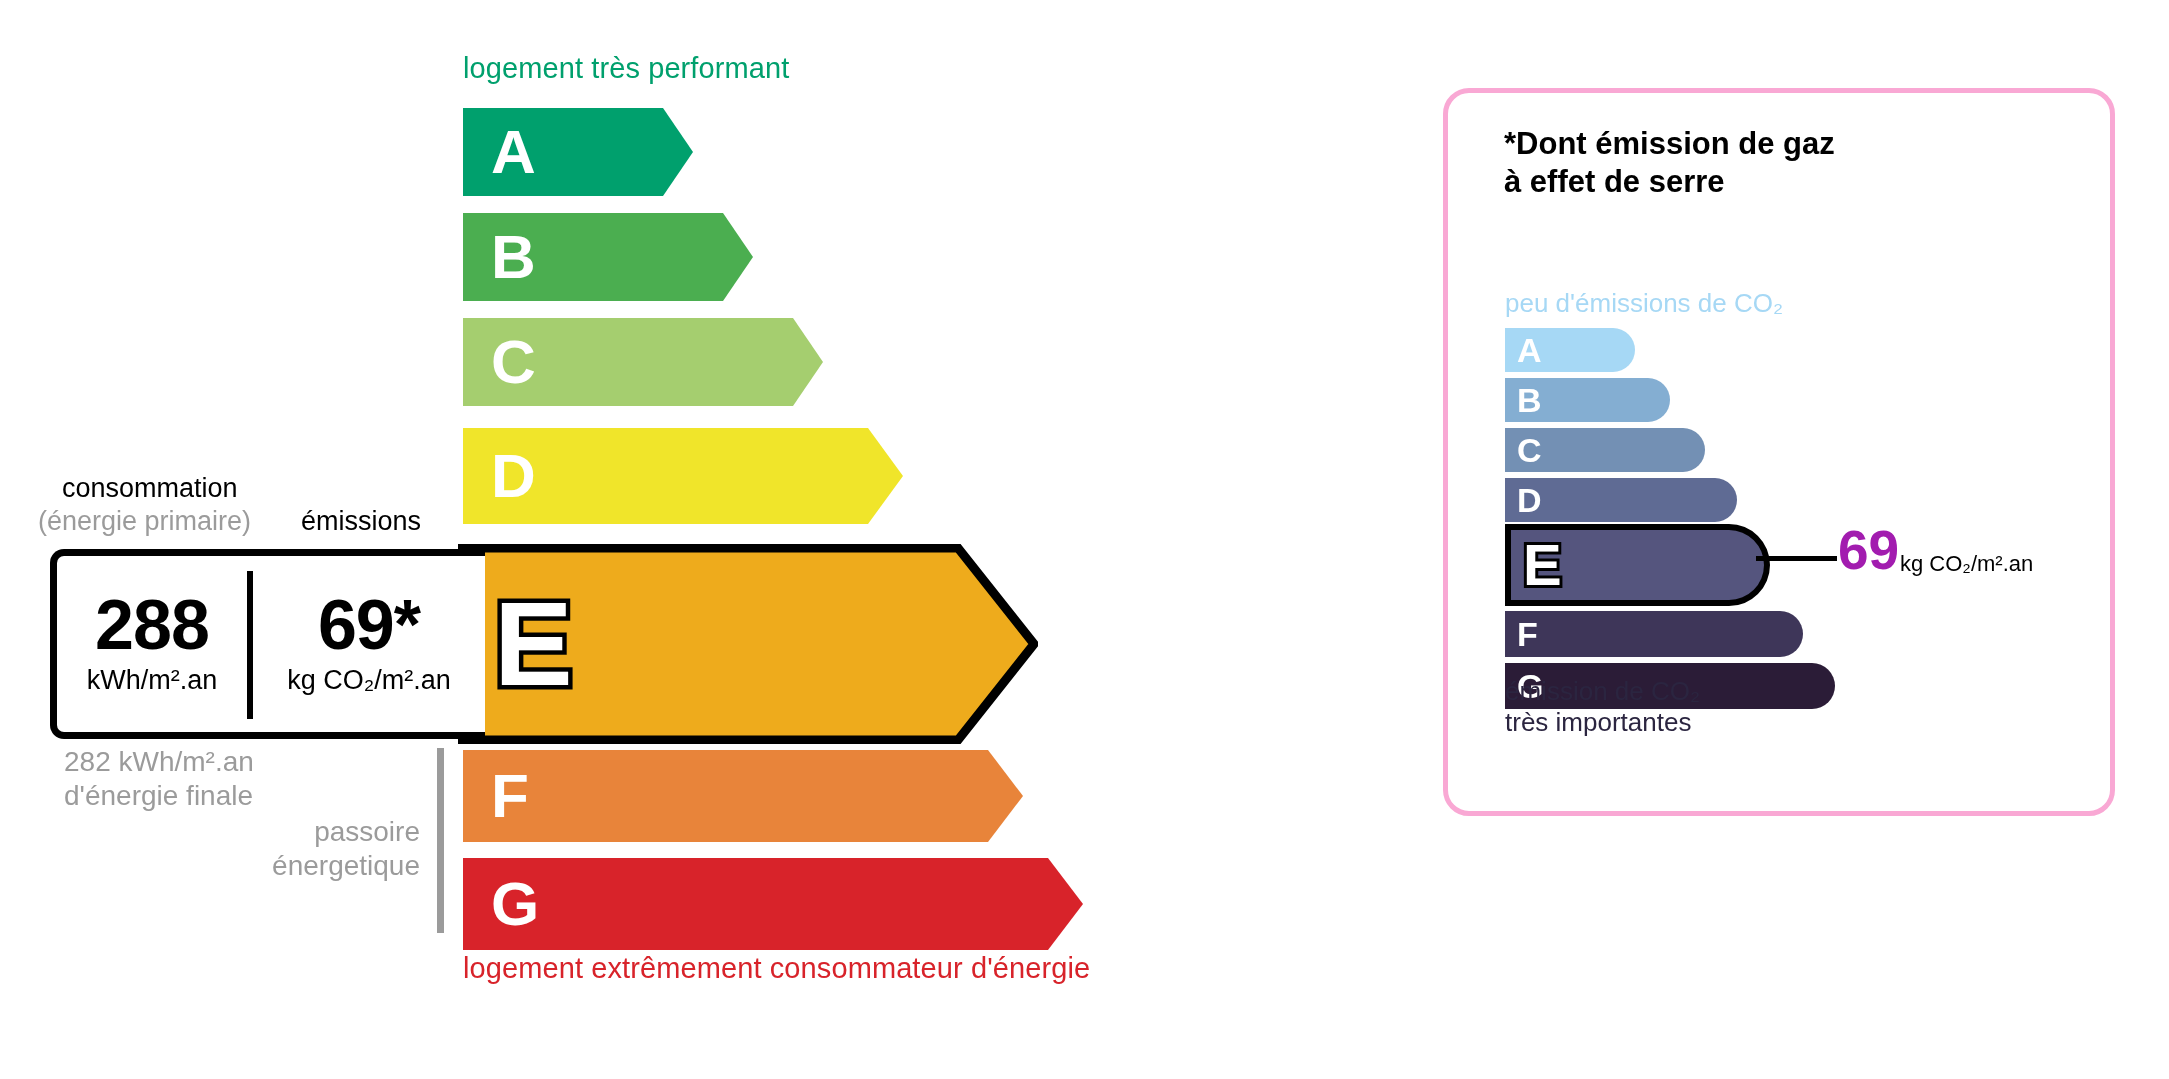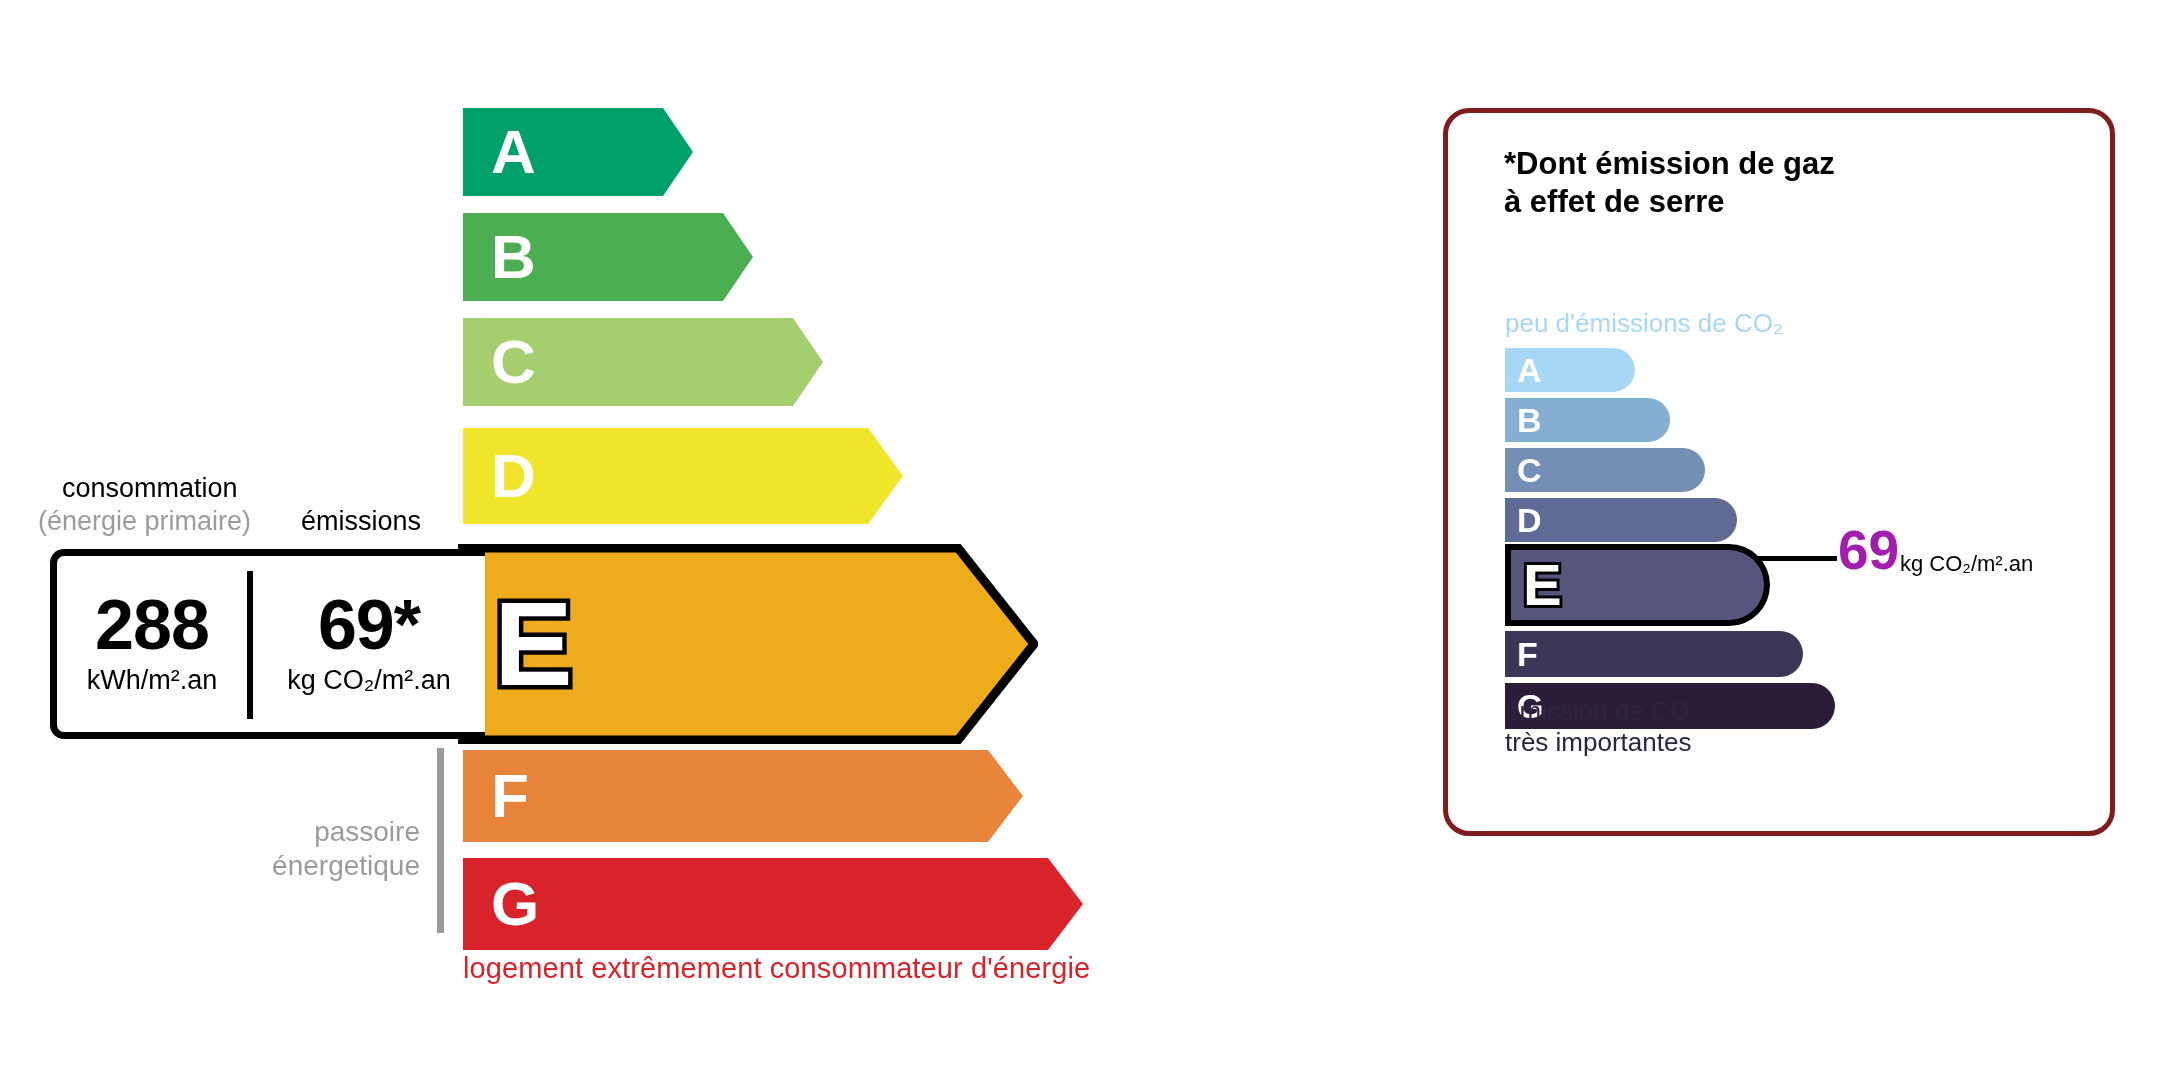--- a/index.html
+++ b/index.html
@@ -166,24 +166,23 @@
   }
 
   
   #ges-panel {
     position: absolute;
     left: 1443px;
     top: 88px;
     width: 672px;
     height: 728px;
     box-sizing: border-box;
-    border: 5px solid #7f1d1d;
+    border: 5px solid #f9a8d4;
     border-radius: 26px;
     background: #ffffff;
-    margin-top: 20px;
   }
   #ges-title {
     position: absolute;
     left: 56px;
     top: 32px;
     font-size: 31px;
     font-weight: bold;
     line-height: 1.22;
     color: #000;
     white-space: nowrap;
@@ -267,20 +266,21 @@
     color: #000;
     white-space: nowrap;
     z-index: 6;
   }
 </style>
 </head>
 <body>
 
 <div id="dpe-wrap">
 
+  <div class="top-caption">logement très performant</div>
 
   <div class="arrow-row" id="row-A" style="top:108px;height:88px;width:230px;">
     <div class="arrow">
       <svg class="body" viewBox="0 0 230 88" preserveAspectRatio="none">
         <polygon points="0,0 200,0 230,44 200,88 0,88" fill="#00a06d"></polygon>
       </svg>
       <span class="letter">A</span>
     </div>
   </div>
 
@@ -349,20 +349,24 @@
       <div class="big-num">288</div>
       <div class="unit">kWh/m².an</div>
     </div>
     <div class="divider"></div>
     <div class="cell right">
       <div class="big-num">69*</div>
       <div class="unit">kg CO₂/m².an</div>
     </div>
   </div>
 
+  <div id="final-energy">
+    <div>282 kWh/m².an</div>
+    <div>d'énergie finale</div>
+  </div>
 
   <div id="passoire">
     <div>passoire</div>
     <div>énergetique</div>
   </div>
   <div id="passoire-bar"></div>
 </div>
 
 <div id="ges-panel">
 

